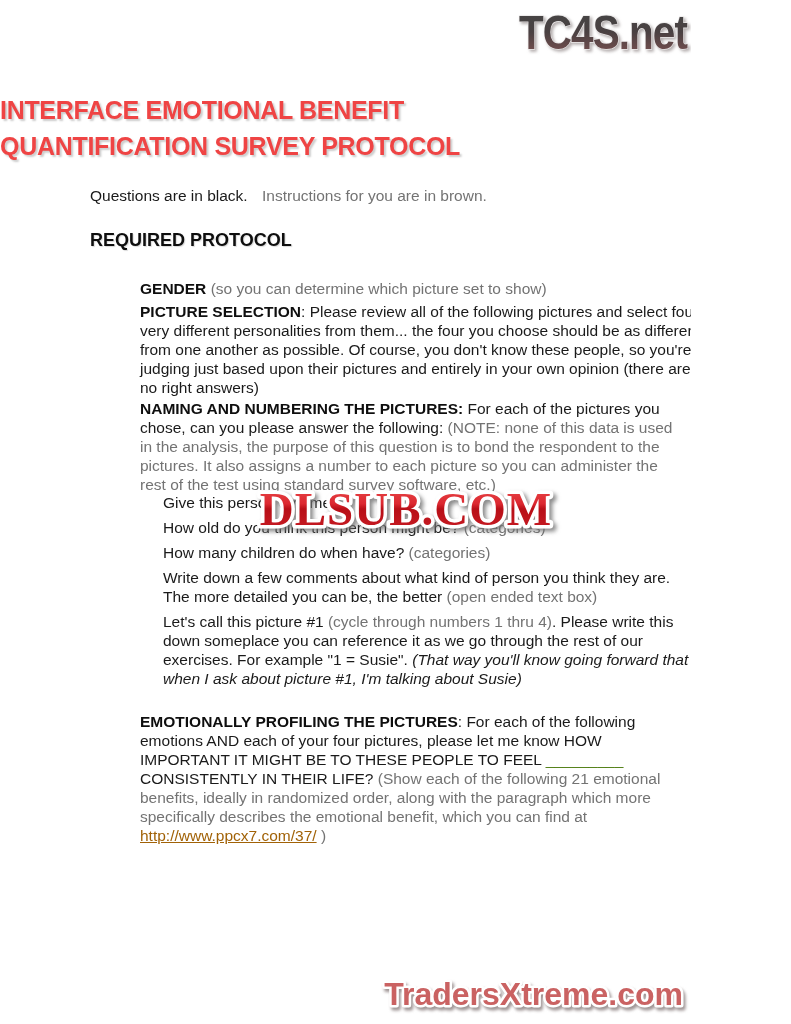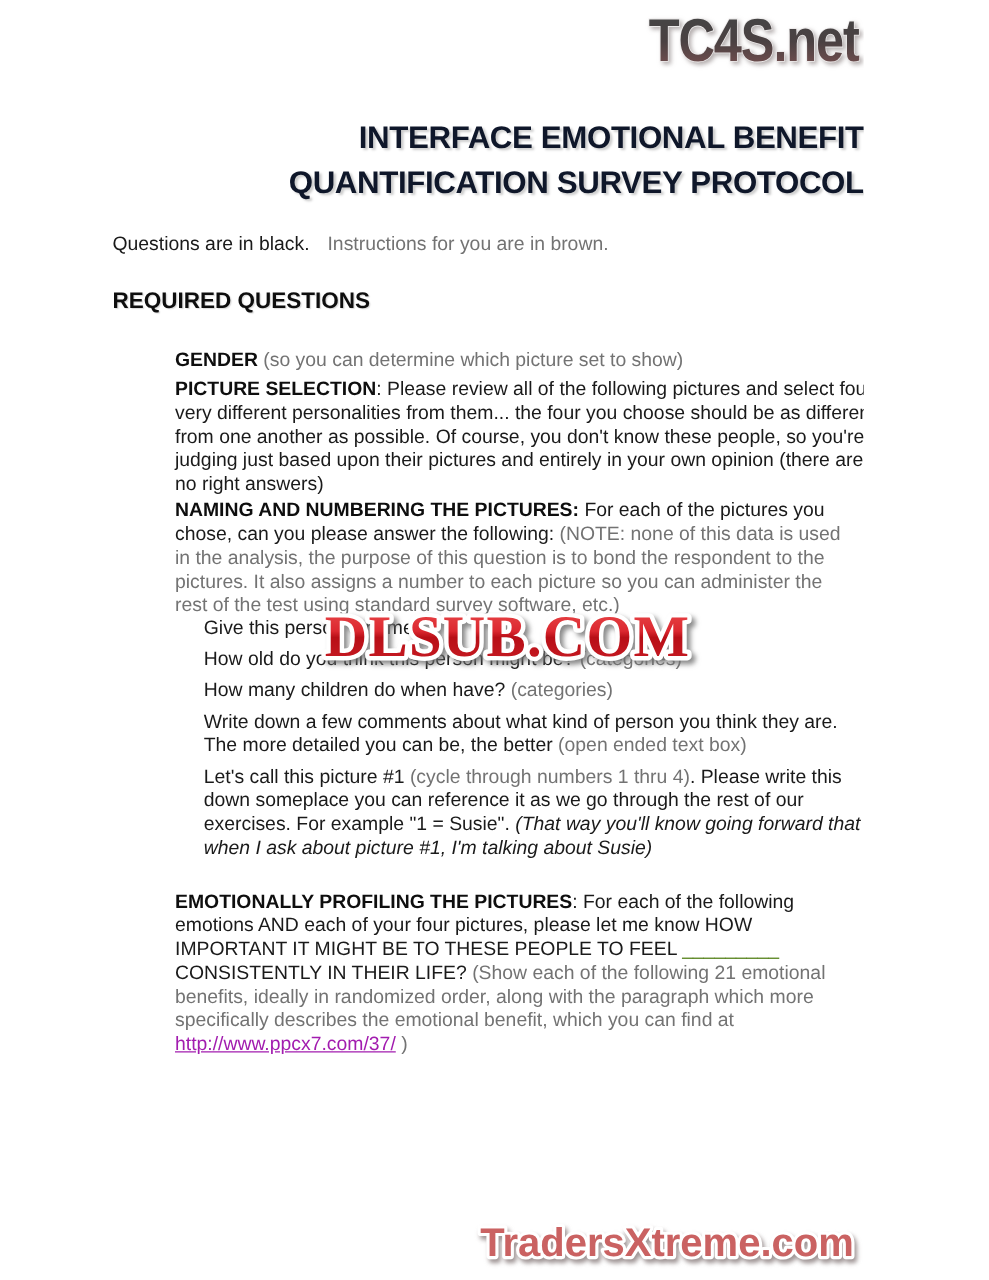--- a/index.html
+++ b/index.html
@@ -12,24 +12,24 @@
     font-size: 15.5px;
     line-height: 19px;
     color: #1a1a1a;
     overflow: hidden;
   }
   .abs { position: absolute; }
 
   
   .doc-title {
     top: 92px; left: 0; width: 100%;
-    text-align: right;
+    text-align: left;
     font-size: 25px; font-weight: bold; line-height: 36px;
     letter-spacing: -0.3px;
-    color: #0f172a;
+    color: #ef4444;
     text-shadow: 2px 2px 2px #cccccc;
   }
 
   
   .legend { top: 186px; left: 90px; }
   .legend .brown { margin-left: 10px; }
 
   
   .req-heading {
     top: 231px; left: 90px;
@@ -44,21 +44,21 @@
   .sub-questions { top: 493px; left: 163px; width: 545px; }
   .para-profiling{ top: 712px; left: 140px; width: 540px; }
 
   .sub-item { margin: 0 0 6px 0; }
   .sub-item.w-comments { width: 510px; }
 
   b.qlabel { color: #0e0e0e; }
   .brown { color: #737373; }
   .italic { font-style: italic; }
   .blank-line { color: #4d7c0f; letter-spacing: 0; }
-  a.doc-link { color: #a21caf; text-decoration: underline; cursor: pointer; }
+  a.doc-link { color: #a16207; text-decoration: underline; cursor: pointer; }
 
   
   .wm-tc4s {
     top: 2px; right: 2px;
     filter: drop-shadow(2px 2px 1.5px rgba(120,110,110,0.55));
   }
   .wm-dlsub {
     top: 480px; left: 246px;
     filter: drop-shadow(3px 3px 2px rgba(110,110,110,0.8));
   }
@@ -90,21 +90,21 @@
   <div class="abs doc-title">
     <div>INTERFACE EMOTIONAL BENEFIT</div>
     <div>QUANTIFICATION SURVEY PROTOCOL</div>
   </div>
 
   <div class="abs legend">
     <span>Questions are in black.</span>
     <span class="brown">Instructions for you are in brown.</span>
   </div>
 
-  <div class="abs req-heading">REQUIRED QUESTIONS</div>
+  <div class="abs req-heading">REQUIRED PROTOCOL</div>
 
   <div class="abs gender-line">
     <b class="qlabel">GENDER</b>
     <span class="brown">(so you can determine which picture set to show)</span>
   </div>
 
   <div class="abs para-picture">
     <b class="qlabel">PICTURE SELECTION</b><span>: Please review all of the following pictures and select four very different personalities from them... the four you choose should be as different from one another as possible.  Of course, you don't know these people, so you're judging just based upon their pictures and entirely in your own opinion (there are no right answers)</span>
   </div>
 

